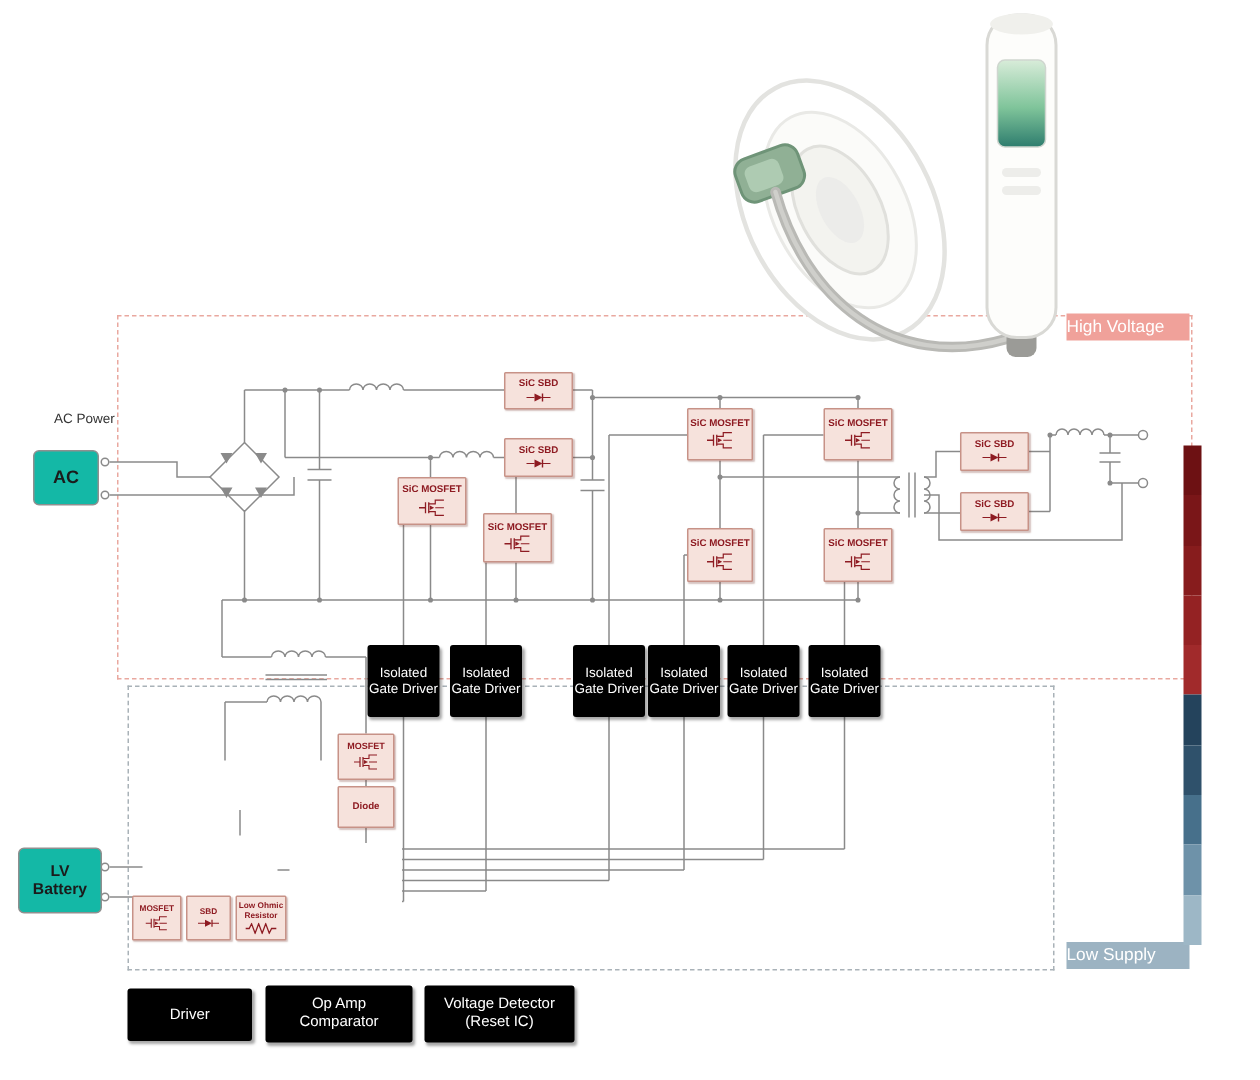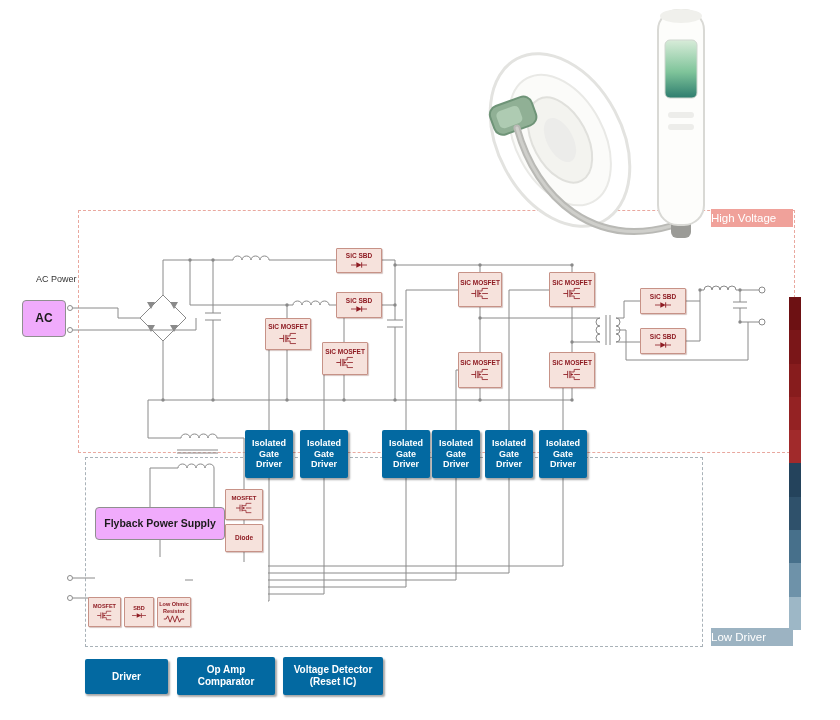--- a/index.html
+++ b/index.html
@@ -9,25 +9,25 @@
   .dashed{position:absolute;z-index:1}
   .dashed.hv{border:1px dashed #e9a89f}
   .dashed.lv{border:1px dashed #a9b2b8}
   .wires{position:absolute;left:0;top:0;z-index:2}
   .photo{position:absolute;left:475px;top:0;width:255px;height:258px;z-index:3}
   .chip{position:absolute;z-index:4;background:#f6e2dc;border:1px solid #c79287;border-radius:1px;color:#8e1b22;
         display:flex;flex-direction:column;align-items:center;justify-content:center;gap:1px;
         font-size:6.5px;font-weight:bold;text-align:center;line-height:1.1;
         box-shadow:1px 1px 1px rgba(120,60,50,.3)}
   .chip .tiny{font-size:5.5px}
-  .redblock{position:absolute;z-index:4;background:#0369a1;color:#fff;display:flex;align-items:center;justify-content:center;
-        text-align:center;font-weight:bold;font-size:10px;line-height:1.2;border-radius:2px;
+  .redblock{position:absolute;z-index:4;background:#000000;color:#fff;display:flex;align-items:center;justify-content:center;
+        text-align:center;font-weight:normal;font-size:10px;line-height:1.2;border-radius:2px;
         box-shadow:1.5px 2px 2px rgba(0,0,0,.35)}
   .redblock.drv{font-size:9px;line-height:1.18}
-  .whitebox{position:absolute;z-index:4;background:#f0abfc;border:1.5px solid #8f8f8f;border-radius:4px;
+  .whitebox{position:absolute;z-index:4;background:#14b8a6;border:1.5px solid #8f8f8f;border-radius:4px;
         display:flex;align-items:center;justify-content:center;text-align:center;font-weight:bold;
         font-size:11px;color:#1b1b1b;line-height:1.15}
   .zone-label{position:absolute;z-index:6;color:#fff;font-size:11.5px;display:flex;align-items:center;justify-content:flex-start}
   .zone-label.hv{background:#f0a19a}
   .zone-label.lv{background:#9cb3c2}
   .smalltext{position:absolute;z-index:4;font-size:9px;color:#333}
   .colorbar{position:absolute;left:789px;top:297px;width:12px;height:333px;z-index:6;display:flex;flex-direction:column}
   .colorbar div{flex:1}
 </style>
 </head>
@@ -144,40 +144,43 @@
         <rect x="193" y="112" width="26" height="6" rx="3" fill="#ededea"></rect>
         <rect x="193" y="124" width="26" height="6" rx="3" fill="#ededea"></rect>
       </g>
     </svg>
   </div>
 
   <div class="zone-label hv" style="left:711px;top:209px;width:82px;height:18px">
     <span>High Voltage</span>
   </div>
   <div class="zone-label lv" style="left:711px;top:628px;width:82px;height:18px">
-    <span>Low Driver</span>
+    <span>Low Supply</span>
   </div>
 
   <div class="colorbar">
       <div style="background: rgb(109, 17, 19);"></div>
       <div style="background: rgb(122, 22, 24);"></div>
       <div style="background: rgb(135, 28, 29);"></div>
       <div style="background: rgb(148, 34, 35);"></div>
       <div style="background: rgb(161, 42, 43);"></div>
       <div style="background: rgb(36, 67, 92);"></div>
       <div style="background: rgb(47, 81, 107);"></div>
       <div style="background: rgb(71, 112, 139);"></div>
       <div style="background: rgb(110, 146, 169);"></div>
       <div style="background: rgb(157, 183, 198);"></div>
     </div>
 
   <div class="smalltext" style="left:36px;top:274px">AC Power</div>
   <div class="whitebox" style="left:22px;top:300px;width:44px;height:37px;font-size:12px">
     <span>AC</span>
   </div>
+  <div class="whitebox" style="left:12px;top:565px;width:56px;height:44px;font-size:10.5px;padding:0 6px">
+    <span>LV Battery</span>
+  </div>
 
   <div class="chip" style="left:336px;top:248px;width:46px;height:25px">
     <span>SiC SBD</span>
     <svg width="20" height="8" viewBox="0 0 26 12">
         <use href="#diode-sym"></use>
       </svg>
   </div>
   <div class="chip" style="left:336px;top:292px;width:46px;height:26px">
     <span>SiC SBD</span>
     <svg width="20" height="8" viewBox="0 0 26 12">
@@ -246,23 +249,20 @@
   <div class="redblock drv" style="left:432px;top:430px;width:48px;height:48px">
       <span>Isolated Gate Driver</span>
     </div>
   <div class="redblock drv" style="left:485px;top:430px;width:48px;height:48px">
       <span>Isolated Gate Driver</span>
     </div>
   <div class="redblock drv" style="left:539px;top:430px;width:48px;height:48px">
       <span>Isolated Gate Driver</span>
     </div>
 
-  <div class="whitebox" style="left:95px;top:507px;width:130px;height:33px;font-size:10.5px">
-    <span>Flyback Power Supply</span>
-  </div>
   <div class="chip" style="left:225px;top:489px;width:38px;height:31px;font-size:6px">
     <span>MOSFET</span>
     <svg width="18" height="12" viewBox="0 0 26 18">
         <use href="#mosfet-sym"></use>
       </svg>
   </div>
   <div class="chip" style="left:225px;top:524px;width:38px;height:28px">
     <span>Diode</span>
   </div>
 

